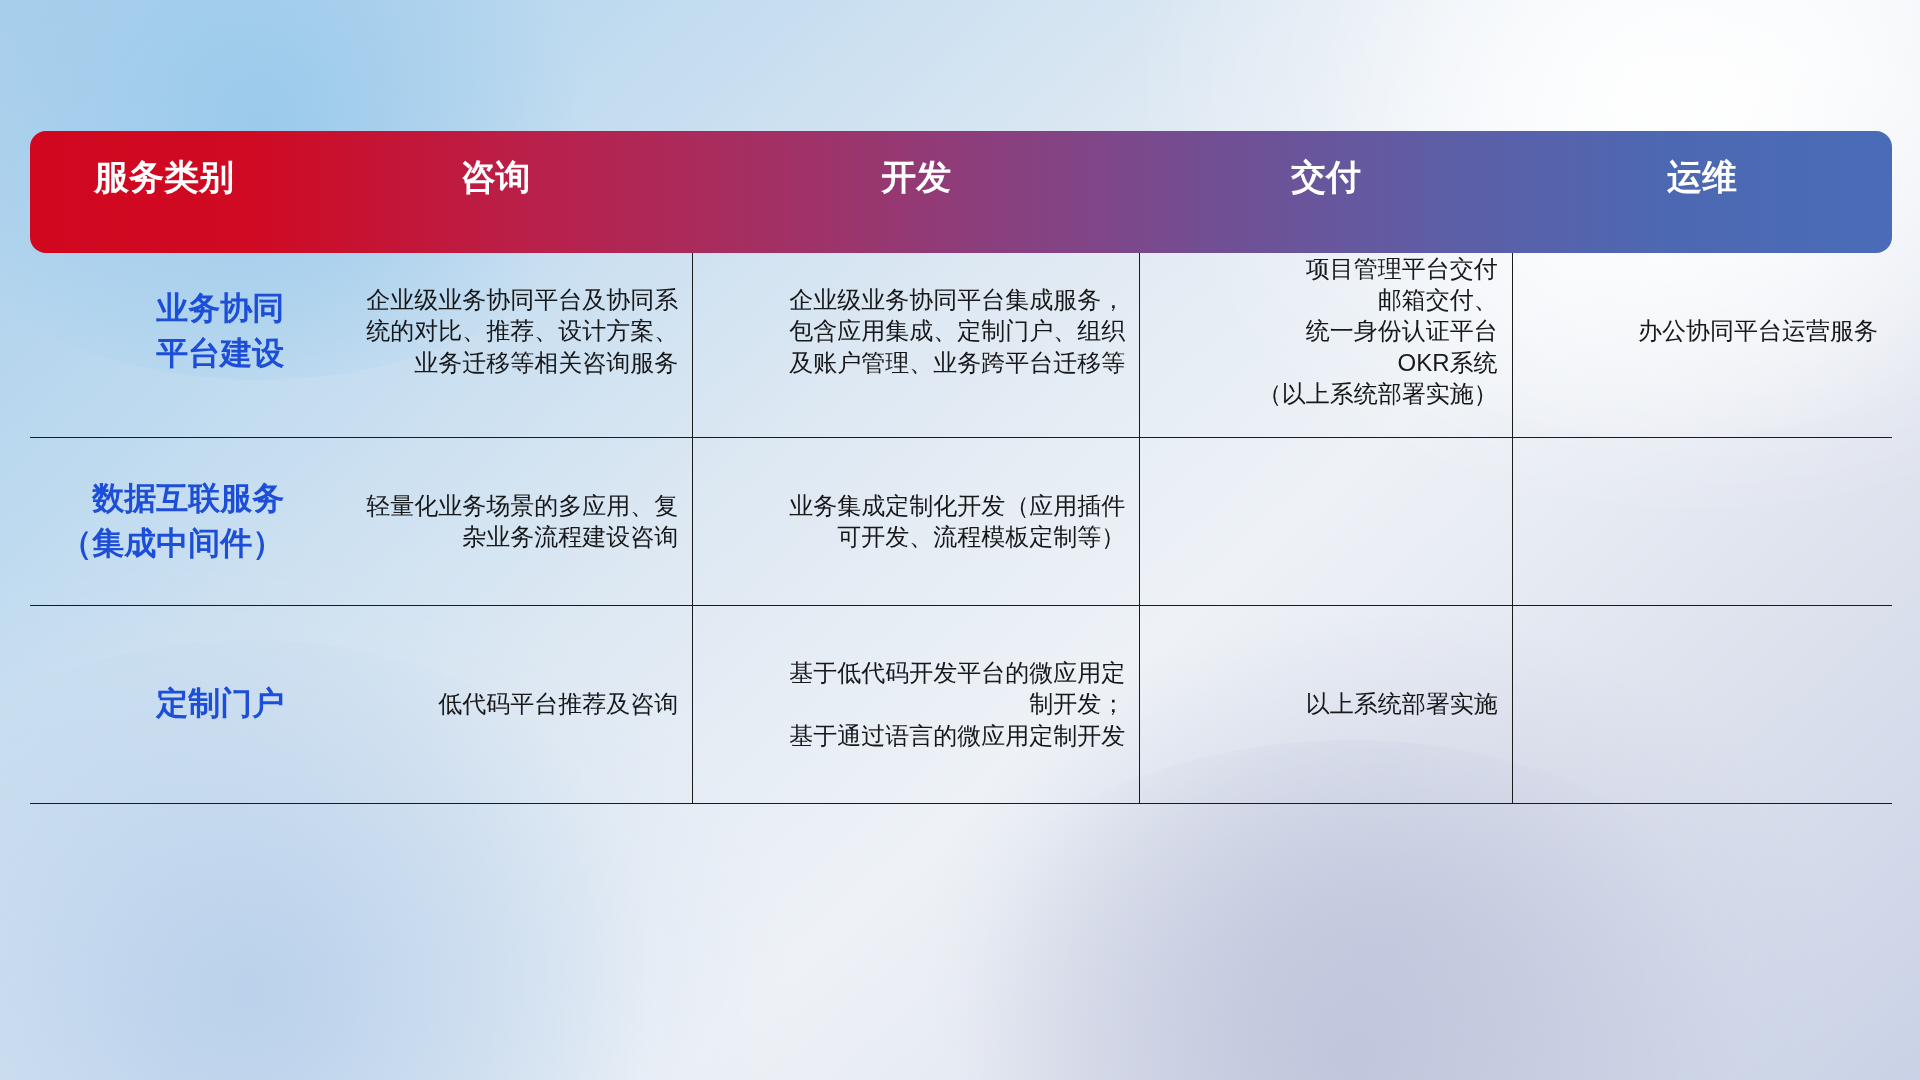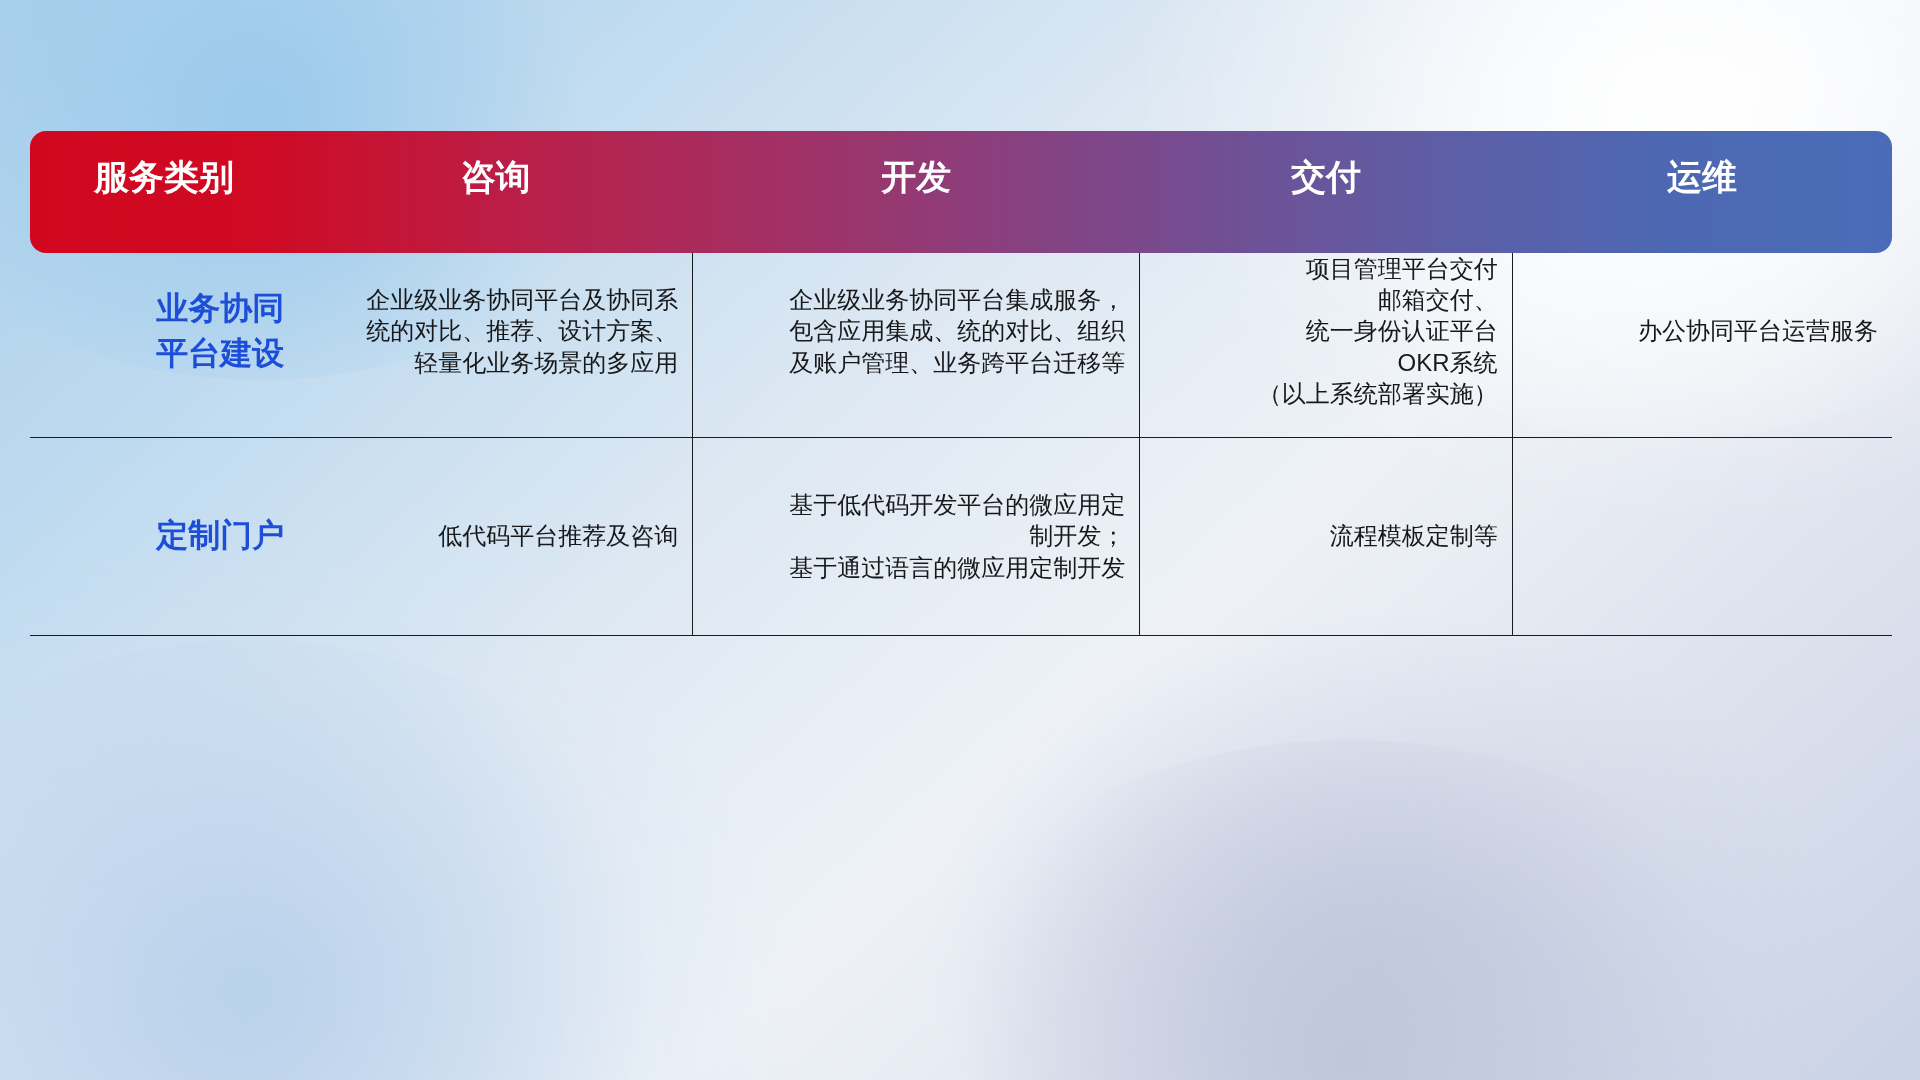--- a/index.html
+++ b/index.html
@@ -152,35 +152,45 @@
           <span class="hdr-label">运维</span>
         </th>
       </tr>
     </thead>
     <tbody>
       <tr class="r1">
         <td class="cell-cat">业务协同
 平台建设</td>
         <td>企业级业务协同平台及协同系
 统的对比、推荐、设计方案、
-轻量化业务场景的多应用</td>
+业务迁移等相关咨询服务</td>
         <td class="vdiv">企业级业务协同平台集成服务，
-包含应用集成、统的对比、组织
+包含应用集成、定制门户、组织
 及账户管理、业务跨平台迁移等</td>
         <td class="vdiv">项目管理平台交付
 邮箱交付、
 统一身份认证平台
 OKR系统
 （以上系统部署实施）</td>
         <td class="vdiv">办公协同平台运营服务</td>
       </tr>
+      <tr class="r2">
+        <td class="cell-cat">数据互联服务
+（集成中间件）</td>
+        <td>轻量化业务场景的多应用、复
+杂业务流程建设咨询</td>
+        <td class="vdiv">业务集成定制化开发（应用插件
+可开发、流程模板定制等）</td>
+        <td class="vdiv"></td>
+        <td class="vdiv"></td>
+      </tr>
       <tr class="r3">
         <td class="cell-cat">定制门户</td>
         <td>低代码平台推荐及咨询</td>
         <td class="vdiv">基于低代码开发平台的微应用定
 制开发；
 基于通过语言的微应用定制开发</td>
-        <td class="vdiv">流程模板定制等</td>
+        <td class="vdiv">以上系统部署实施</td>
         <td class="vdiv"></td>
       </tr>
     </tbody>
   </table>
 </div>
 
 </body></html>

